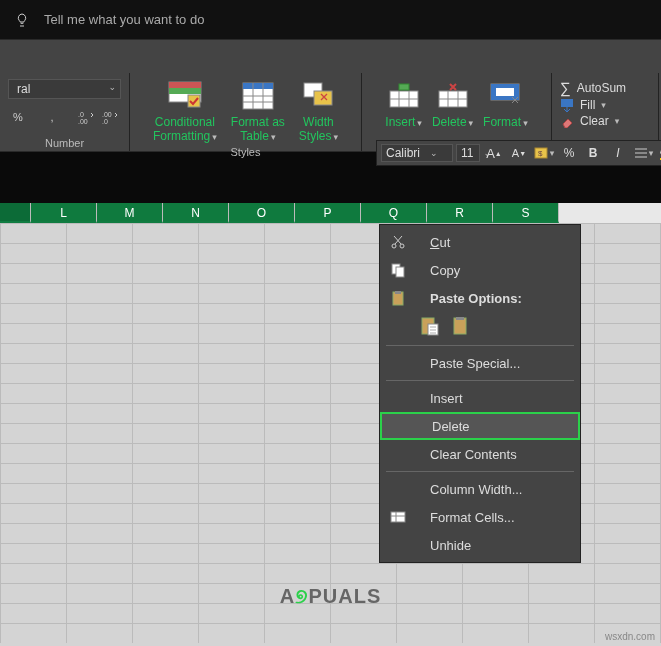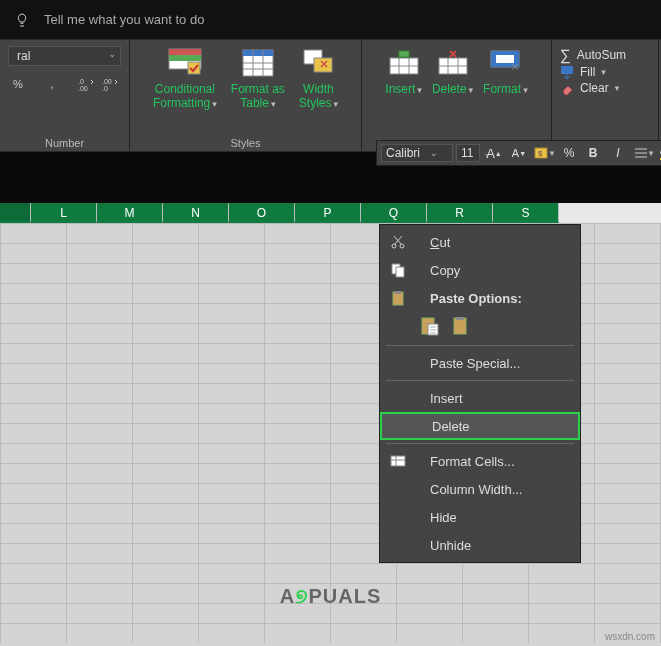--- a/index.html
+++ b/index.html
@@ -6,21 +6,21 @@
   body { background: #0a0a0a; width: 661px; height: 646px; overflow: hidden; position: relative; color: #d4d4d4; }
 
   
   .tell-me { height: 40px; display: flex; align-items: center; padding: 0 14px; background: #111; border-bottom: 1px solid #2a2a2a; }
   .bulb { width: 16px; height: 16px; margin-right: 14px; fill: none; stroke: #ccc; stroke-width: 1.5; }
   .tell-me-input { background: transparent; border: none; color: #bbb; font-size: 13px; width: 300px; outline: none; }
   .tell-me-input::placeholder { color: #aaa; }
 
   
   .ribbon { background: #444; display: flex; border-bottom: 1px solid #2a2a2a; height: 112px; }
-  .group { border-right: 1px solid #222; display: flex; flex-direction: column; justify-content: space-between; align-items: center; padding: 6px 8px 1px 8px; }
+  .group { border-right: 1px solid #222; display: flex; flex-direction: column; justify-content: space-between; align-items: center; padding: 6px 8px 1px 8px; margin-top: 33px; }
   .group-label { font-size: 11px; color: #bbb; padding: 2px 0 1px 0; text-align: center; width: 100%; }
   .num-box { background: #3a3a3a; border: 1px solid #555; color: #ddd; font-size: 12px; padding: 2px 40px 2px 8px; position: relative; }
   .num-drop { position: absolute; right: 4px; top: 2px; }
   .num-row2 { display: flex; gap: 14px; margin-top: 8px; font-size: 13px; color: #ccc; align-items: center; }
   .dec-btns { display: flex; gap: 4px; }
   .tiny-ico { width: 20px; height: 20px; display: inline-flex; align-items: center; justify-content: center; font-size: 11px; color: #ccc; }
 
   
   .styles-body { display: flex; gap: 14px; }
   .big-btn { display: flex; flex-direction: column; align-items: center; font-size: 12px; color: #22c55e; line-height: 1.2; cursor: pointer; }
@@ -362,35 +362,35 @@
   </div>
   <div class="ctx-sep"></div>
   <div class="ctx-item">
     <span class="ctx-ico"></span>
     <span>Insert</span>
   </div>
   <div class="ctx-item hl">
     <span class="ctx-ico"></span>
     <span>Delete</span>
   </div>
+  <div class="ctx-item">
+    <span class="ctx-ico"></span>
+    <span>Clear Contents</span>
+  </div>
   <div class="ctx-sep"></div>
+  <div class="ctx-item">
+    <span class="ctx-ico"></span>
+    <span>Column Width...</span>
+  </div>
   <div class="ctx-item">
     <span class="ctx-ico">
         <svg width="16" height="16" viewBox="0 0 16 16">
           <rect x="1" y="3" width="14" height="10" fill="#fff" stroke="#888"></rect>
           <path d="M1 7h14M6 3v10" stroke="#888"></path>
         </svg>
       </span>
     <span>Format Cells...</span>
   </div>
   <div class="ctx-item">
     <span class="ctx-ico"></span>
-    <span>Column Width...</span>
-  </div>
-  <div class="ctx-item">
-    <span class="ctx-ico"></span>
-    <span>Hide</span>
-  </div>
-  <div class="ctx-item">
-    <span class="ctx-ico"></span>
     <span>Unhide</span>
   </div>
 </div>
 
 </body></html>

